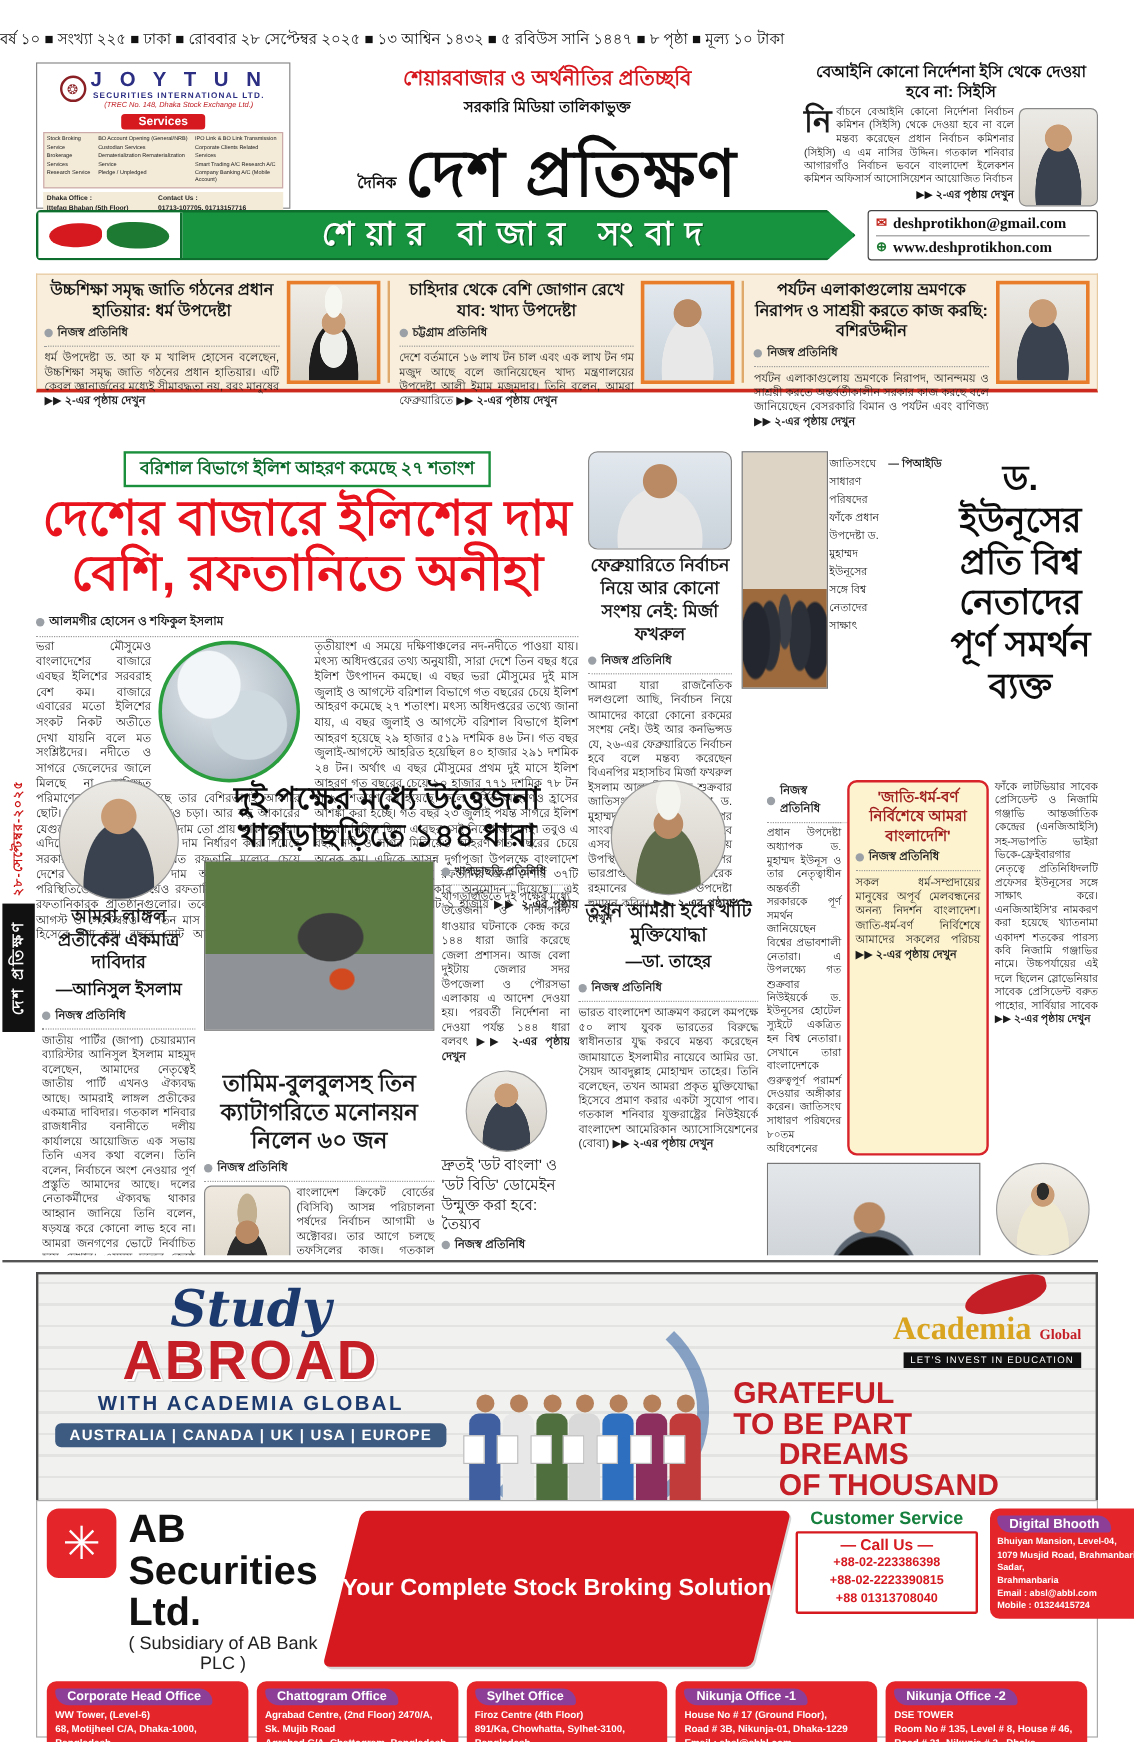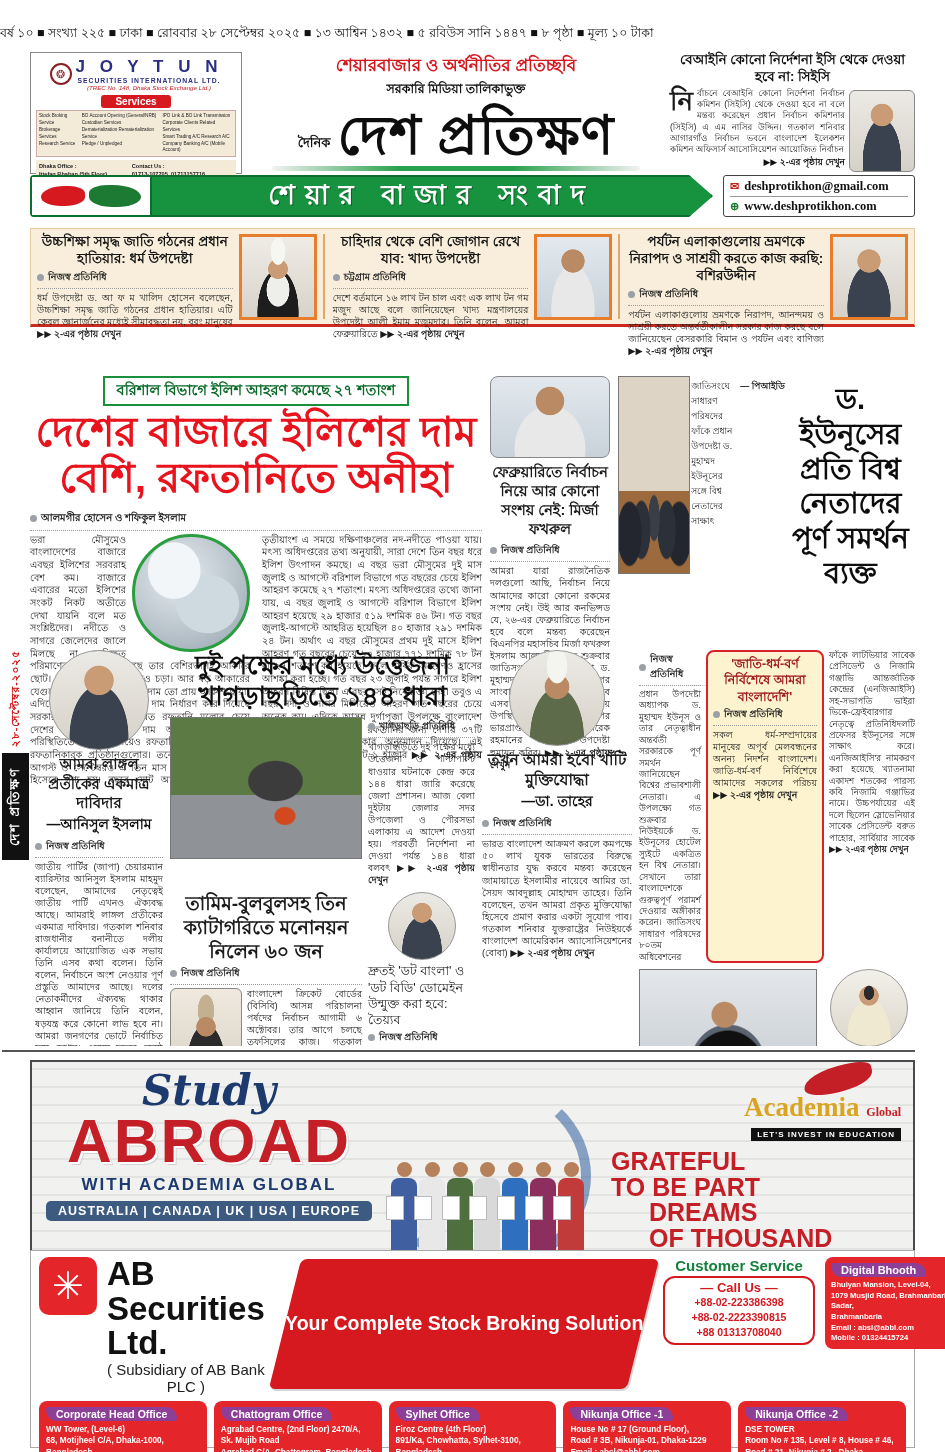--- a/index.html
+++ b/index.html
@@ -53,21 +53,21 @@
   .joytun-name { color:#2b2e83; font-weight:800; letter-spacing:5px; font-size:17px; text-align:center; }
   .joytun-sub { color:#2b2e83; font-weight:700; font-size:6.8px; text-align:center; letter-spacing:1px; }
   .joytun-trec { color:#c02026; font-size:6.2px; text-align:center; font-style:italic; }
   .joytun-services { display:inline-block; background:#d6181f; color:#fff; font-weight:700; font-size:10px; padding:1px 14px; border-radius:3px; margin:3px auto 2px; }
   .joytun-cols { display:flex; gap:4px; border:1px solid #caa; background:#f3ead8; padding:2px; }
   .joytun-cols div { font-size:4.6px; line-height:1.5; white-space:pre-line; color:#222; }
   .joytun-foot { display:flex; gap:6px; margin-top:3px; background:#f3ead8; padding:2px 3px; }
   .joytun-foot div { font-size:5.6px; line-height:1.45; white-space:pre-line; font-weight:700; color:#222; }
   .mast-center { text-align:center; }
   .mast-tagline { color:#d6181f; font-weight:800; font-size:17px; }
-  .mast-title-row { display:flex; justify-content:center; align-items:flex-end; gap:7px; margin-top:8px; }
+  .mast-title-row { display:flex; justify-content:center; align-items:flex-end; gap:7px; margin-top:18px; }
   .mast-daily { font-size:13px; font-weight:700; color:#111; padding-bottom:8px; }
   .mast-title { font-size:54px; line-height:1.0; font-weight:900; color:#0d0d0d; letter-spacing:1px; }
   .mast-rule { height:5px; margin:4px 20px 3px; background:linear-gradient(90deg,#f2f2f2,#27a04b 35%,#27a04b 65%,#f2f2f2); border-radius:3px; }
   .mast-sub { font-family:"Liberation Serif",serif; font-size:20px; color:#111; }
   .cec { width:245px; }
   .cec-hl { font-size:13.2px; font-weight:800; text-align:center; line-height:1.25; color:#0d0d0d; }
   .cec-body { margin-top:3px; font-size:8.6px; line-height:1.3; text-align:justify; }
   .cec-drop { float:left; font-size:26px; font-weight:800; line-height:0.9; padding:2px 4px 0 0; }
   .cec-photo { float:right; width:66px; height:82px; border:1px solid #888; border-radius:6px; margin:2px 0 2px 4px; }
 
@@ -154,52 +154,52 @@
       radial-gradient(ellipse at 50% 30%, #2b2b2b 0 9%, rgba(0,0,0,0) 10%),
       radial-gradient(circle at 50% 34%, #c99c75 0 15%, rgba(0,0,0,0) 16%),
       radial-gradient(ellipse at 50% 90%, #efe9d2 0 40%, rgba(0,0,0,0) 41%),
       linear-gradient(180deg,#f2f0ea,#dcd6ca); }
 
   
   .study { border:2px solid #4a4a4a; background:
       repeating-linear-gradient(0deg,#f1f1ef 0 16px,#e3e3e1 16px 18px); display:flex; padding:8px 12px; gap:10px; }
   .study-left { width:330px; text-align:center; }
   .study-script { font-family:"DejaVu Serif",serif; font-style:italic; font-weight:700; font-size:42px; color:#1d3a6e; line-height:1; }
-  .study-abroad { font-size:62px; font-weight:900; color:#c41e26; letter-spacing:2px; line-height:0.95;
+  .study-abroad { font-size:46px; font-weight:900; color:#c41e26; letter-spacing:2px; line-height:0.95;
                   text-shadow:2px 2px 0 #fff, 3px 3px 0 #99999955; }
   .study-with { font-size:17px; font-weight:800; color:#1d3a6e; letter-spacing:2px; margin-top:4px; }
   .study-pill { display:inline-block; background:#3d5a80; color:#fff; font-weight:800; font-size:12.5px; padding:3px 12px; border-radius:5px; margin-top:6px; letter-spacing:1px; }
   .study-mid { flex:1; position:relative; }
   .swoosh { position:absolute; left:0; right:0; top:10px; bottom:4px; border:10px solid #2e5e9e; border-radius:50%; border-left-color:transparent; border-top-color:transparent; opacity:.55; }
   .students { position:absolute; left:6px; right:6px; bottom:6px; display:flex; justify-content:space-around; align-items:flex-end; height:120px; }
   .student { width:26px; height:92px; border-radius:8px 8px 0 0; position:relative; }
   .student::before { content:""; position:absolute; top:-16px; left:6px; width:15px; height:15px; border-radius:50%; background:#b5805a; }
   .student::after { content:""; position:absolute; top:18px; left:-5px; width:16px; height:22px; background:#fff; border:1px solid #bbb; }
   .study-right { width:300px; position:relative; text-align:right; }
   .kangaroo { position:absolute; right:28px; top:-4px; width:70px; height:26px; background:#c41e26; border-radius:70% 30% 60% 40%; transform:rotate(-12deg); }
   .acad { font-family:"Liberation Serif",serif; font-weight:800; font-size:27px; color:#d9a520; margin-top:22px; }
   .acad .g2 { color:#c41e26; font-size:12px; font-weight:800; }
-  .acad-tag { display:inline-block; background:#111; color:#fff; font-size:8px; font-weight:700; padding:2px 6px; letter-spacing:1px;margin-left:44px; }
+  .acad-tag { display:inline-block; background:#111; color:#fff; font-size:8px; font-weight:400; padding:2px 6px; letter-spacing:1px;margin-left:44px; }
   .grateful { color:#c41e26; font-weight:900; line-height:1.02; margin-top:8px; font-size:25px; text-align:left; padding-left:10px; }
   .grateful .ind { padding-left:38px; display:block; }
   .phone-pill { display:inline-flex; align-items:center; gap:8px; background:#1d3a6e; border-radius:24px; padding:5px 14px 5px 6px; margin-top:8px; }
   .phone-circ { width:30px; height:30px; border-radius:50%; background:#fff; color:#1d3a6e; font-size:18px; display:flex; align-items:center; justify-content:center; }
   .phone-nums { color:#fff; font-weight:800; font-size:15px; line-height:1.15; text-align:left; white-space:pre-line; }
 
   
   .ab { border:1px solid #aaa; background:#fff; padding:6px 8px 0; }
   .ab-top { display:flex; align-items:flex-start; gap:10px; }
   .ab-logo { width:58px; height:58px; background:#e4262b; border-radius:10px; color:#fff; font-size:38px; display:flex; align-items:center; justify-content:center; flex:0 0 auto; }
   .ab-name { font-size:33px; font-weight:700; color:#111; line-height:1.05; font-family:"Liberation Sans",sans-serif; }
   .ab-subsid { font-size:15px; color:#222; text-align:center; }
   .ab-banner { flex:1; align-self:stretch; background:#d6181f; transform:skewX(-14deg); border-radius:6px; display:flex; align-items:center; justify-content:center; margin:2px 10px 6px; box-shadow:2px 2px 0 #99999966; }
   .ab-banner span { transform:skewX(14deg); color:#fff; font-weight:800; font-size:19.5px; white-space:nowrap; }
   .ab-cust { width:152px; text-align:center; flex:0 0 auto; }
   .ab-cust-t { font-weight:800; font-size:15px; color:#15803d; }
-  .callus { border:2px solid #d6181f; border-radius:12px; padding:2px 4px; margin-top:2px; }
+  .callus { border:2px solid #d6181f; border-radius:2px; padding:2px 4px; margin-top:2px; }
   .callus-t { color:#d6181f; font-weight:800; font-size:13px; }
   .callus-n { color:#d6181f; font-weight:800; font-size:10.5px; line-height:1.45; white-space:pre-line; }
   .dbooth { width:152px; background:#e4262b; border-radius:8px; padding:3px 6px 5px; flex:0 0 auto; }
   .pill { display:inline-block; background:#8d3f97; color:#fff; font-weight:800; font-size:11px; padding:1px 10px; border-radius:3px 12px 3px 12px; }
   .dbooth-b { color:#fff; font-weight:700; font-size:7.6px; line-height:1.4; white-space:pre-line; margin-top:2px; }
   .offices { display:flex; gap:7px; margin-top:6px; }
   .office { flex:1; background:#e4262b; border-radius:8px; padding:3px 7px 6px; }
   .office .pill { font-size:10.5px; margin-bottom:3px; }
   .office-b { color:#fff; font-weight:700; font-size:8.2px; line-height:1.4; white-space:pre-line; }
 </style>

